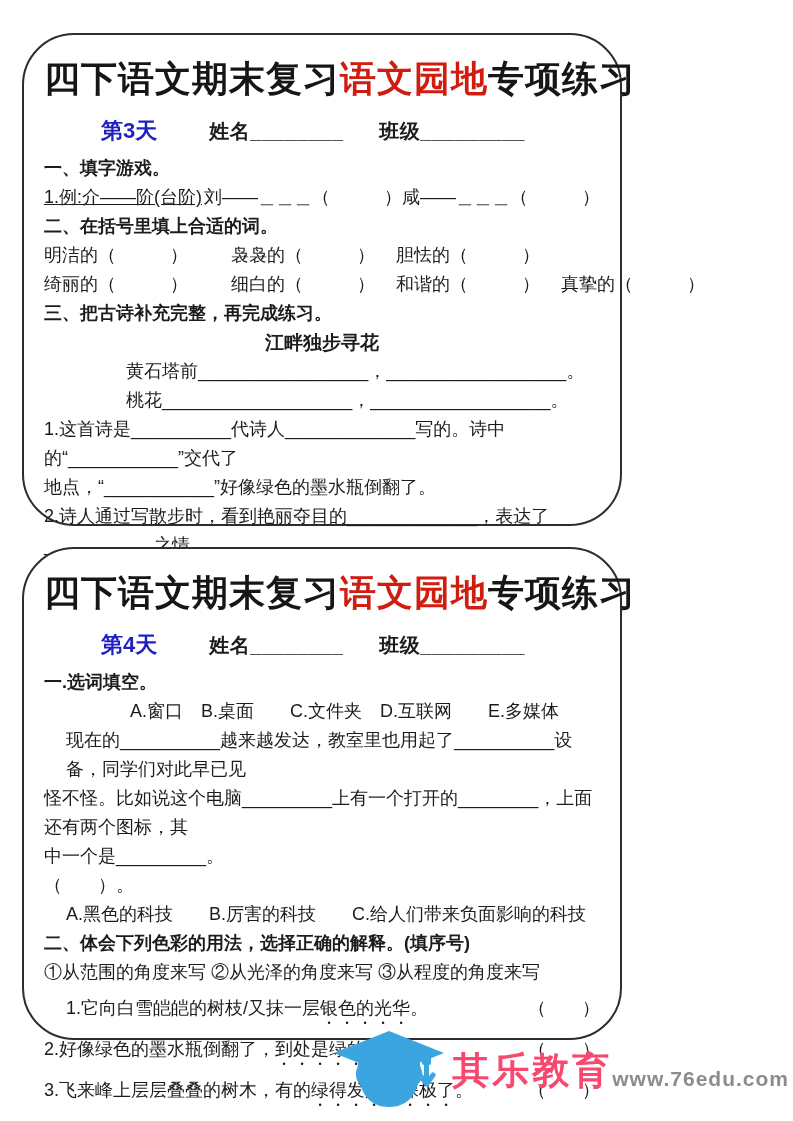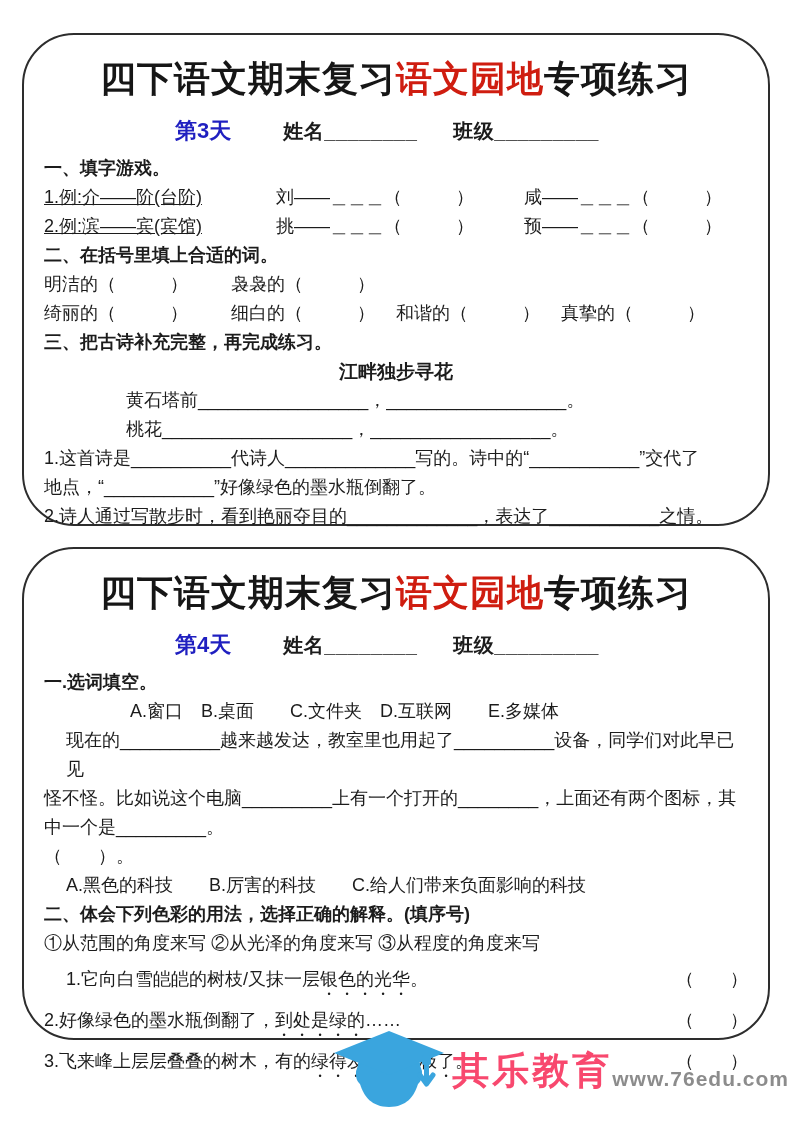--- a/index.html
+++ b/index.html
@@ -3,21 +3,21 @@
 <meta charset="utf-8">
 <style>
   html,body { margin:0; padding:0; }
   body {
     width:793px; height:1121px; position:relative;
     background:#ffffff; overflow:hidden;
     font-family:"Liberation Sans", sans-serif;
     color:#1c1c1c;
   }
   .panel {
-    position:absolute; left:22px; width:748px;
+    position:absolute; left:22px; width:600px;
     border:2.5px solid #2d2d2d; border-radius:52px;
     box-sizing:border-box; background:#ffffff;
     padding:10px 20px 0 20px;
   }
   #panel-1 { top:33px; height:493px; }
   #panel-2 { top:547px; height:493px; }
 
   .panel-title {
     margin:10px 0 0 0; text-align:center;
     font-family:"Liberation Serif", serif;
@@ -79,29 +79,25 @@
   <div class="subtitle">
     <span class="day">第3天</span><span class="field">姓名________</span><span class="field">班级_________</span>
   </div>
   <div class="body">
     <p class="head">一、填字游戏。</p>
     <div class="fill-row">
       <span class="fc1">1.例:介——阶(台阶)</span>
       <span class="fc2">刘——＿＿＿（　　　）</span>
       <span class="fc3">咸——＿＿＿（　　　）</span>
     </div>
-    <div class="fill-row">
-      <span class="fc1">2.例:滨——宾(宾馆)</span>
-      <span class="fc2">挑——＿＿＿（　　　）</span>
-      <span class="fc3">预——＿＿＿（　　　）</span>
-    </div>
     <p class="head">二、在括号里填上合适的词。</p>
     <div class="word-grid">
       <span>明洁的（　　　）</span>
       <span>袅袅的（　　　）</span>
+      <span>胆怯的（　　　）</span>
     </div>
     <div class="word-grid">
       <span>绮丽的（　　　）</span>
       <span>细白的（　　　）</span>
       <span>和谐的（　　　）</span>
       <span>真挚的（　　　）</span>
     </div>
     <p class="head">三、把古诗补充完整，再完成练习。</p>
     <p class="poem-title">江畔独步寻花</p>
     <p class="poem-line">黄石塔前_________________，__________________。</p>

